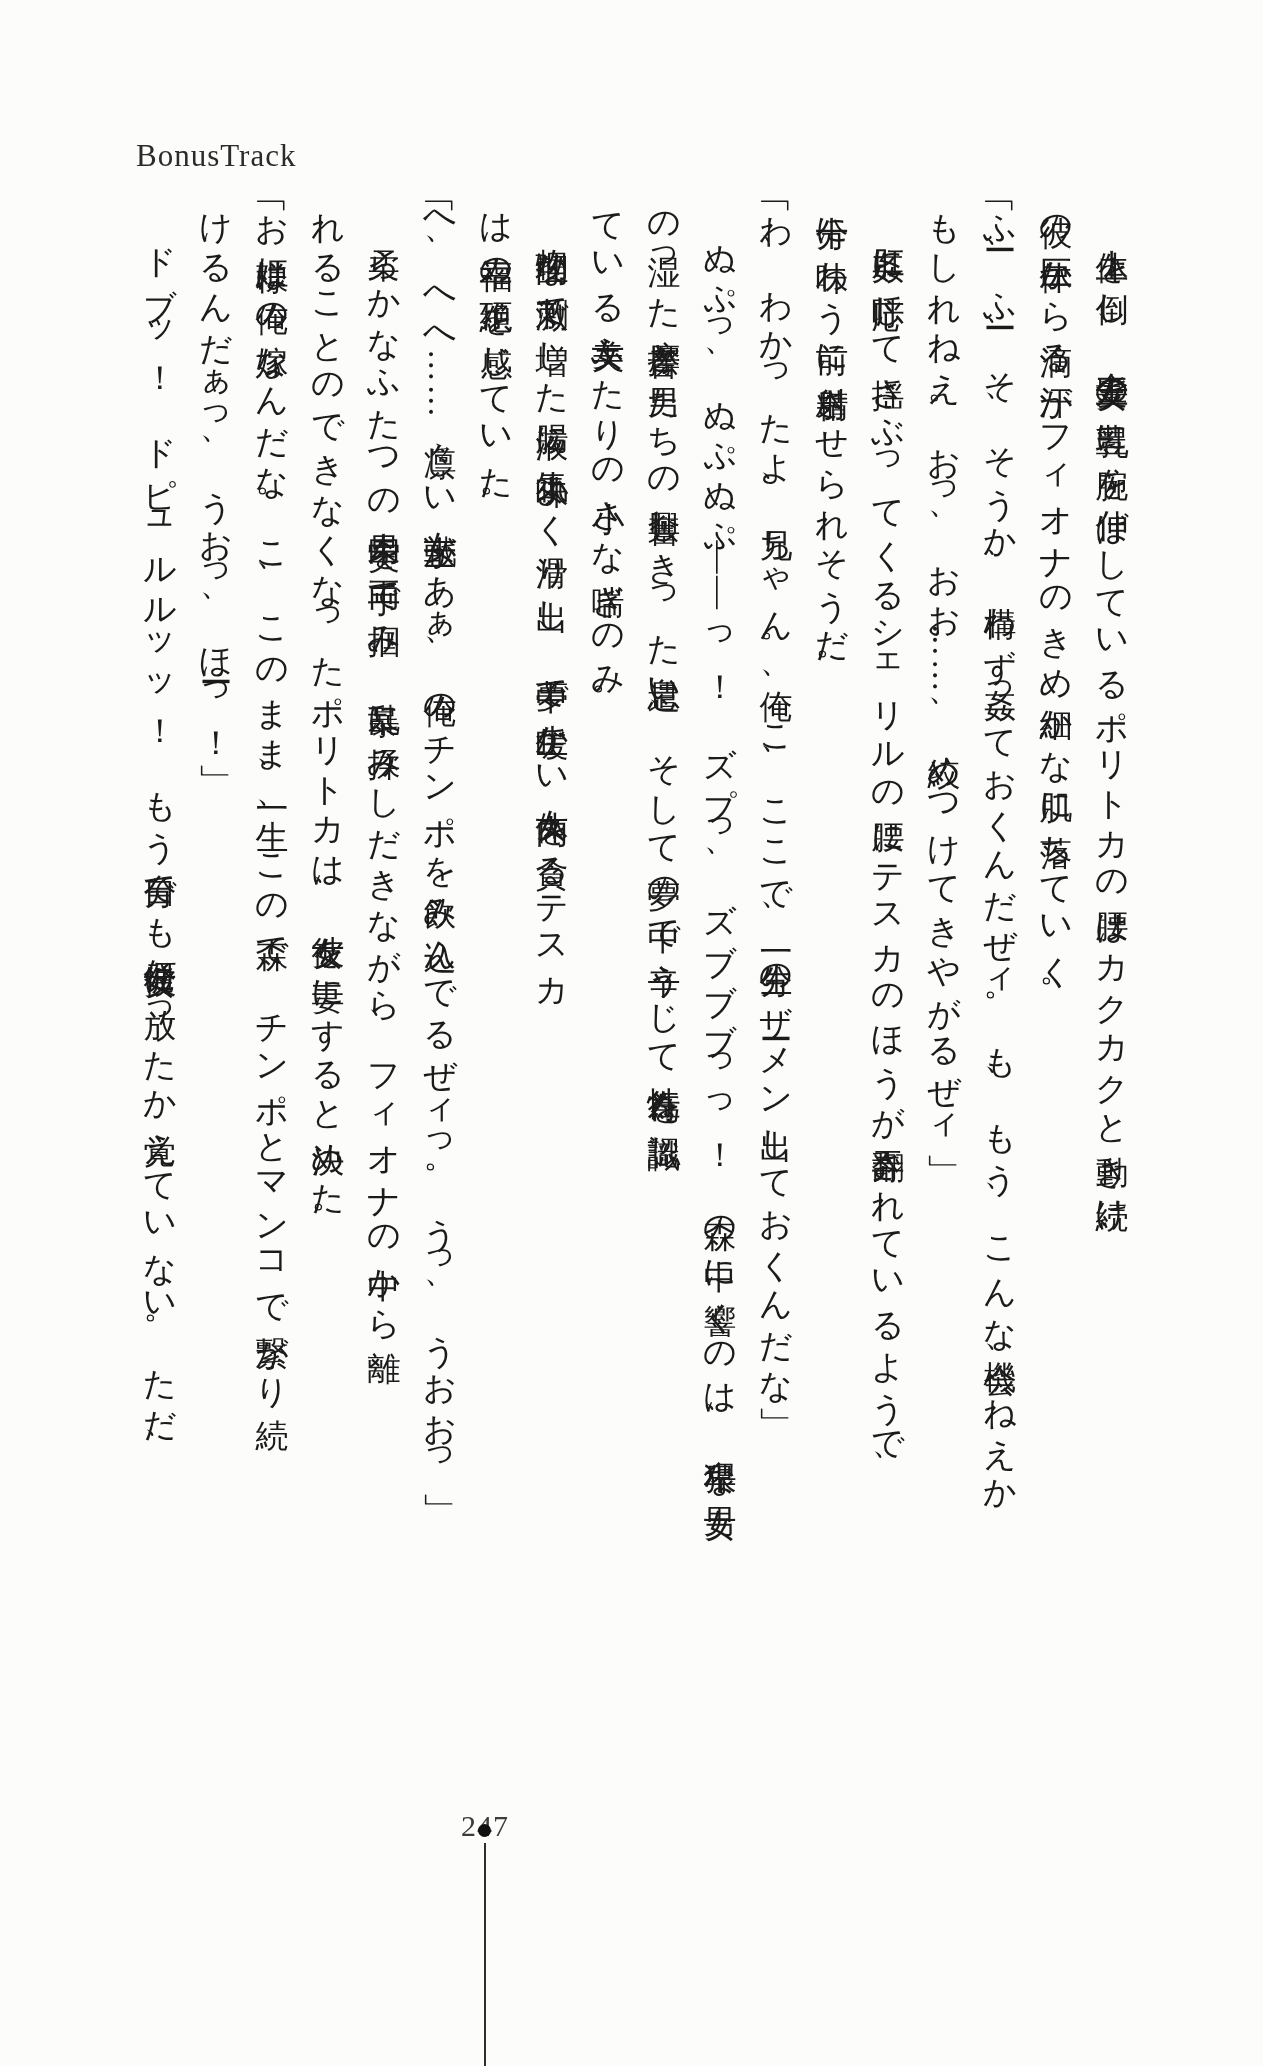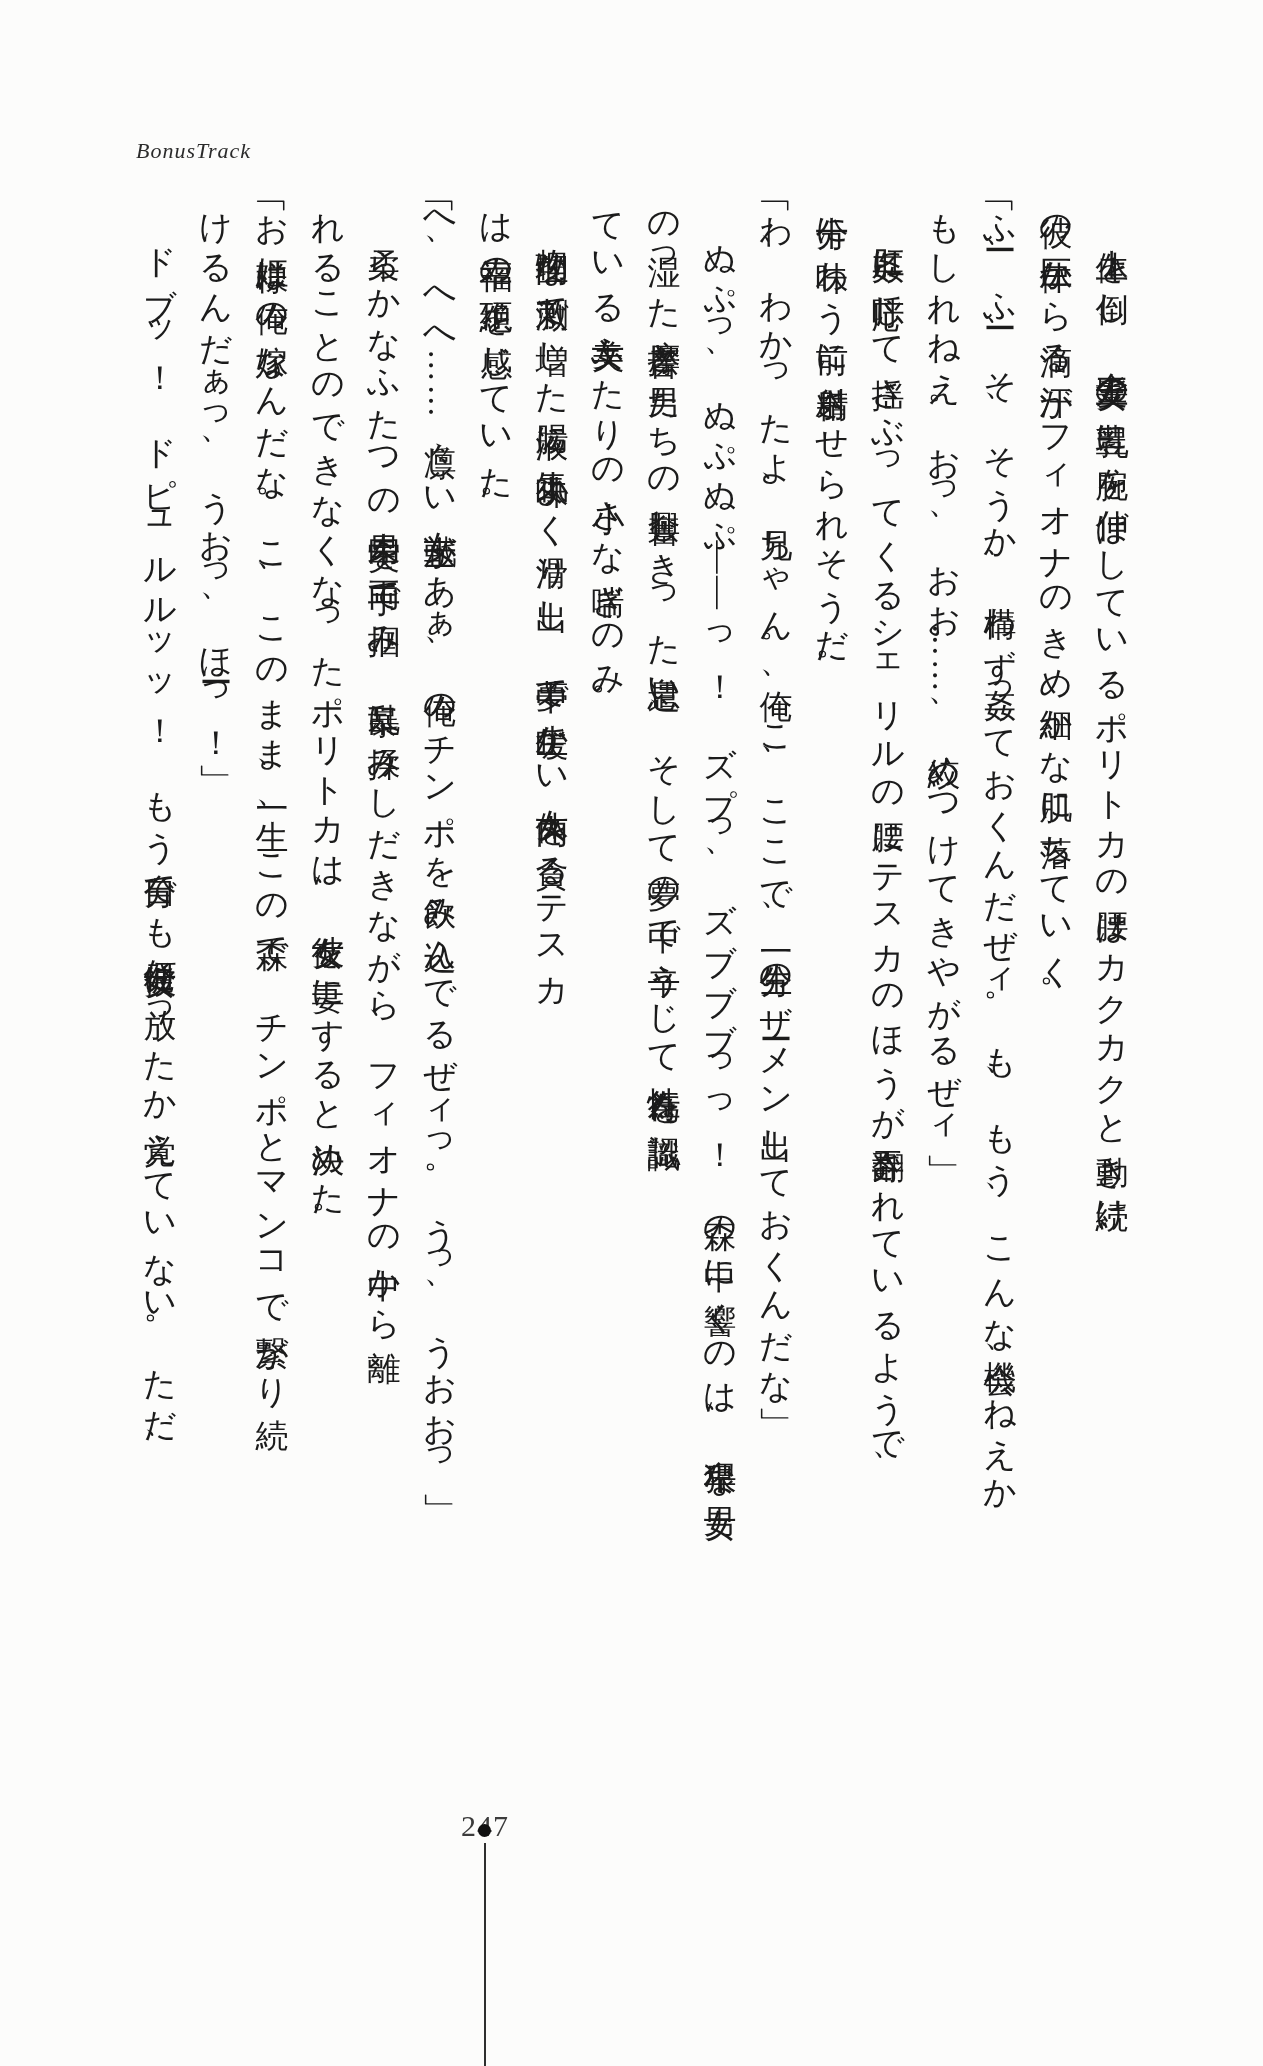--- a/index.html
+++ b/index.html
@@ -14,25 +14,24 @@
     margin: 0 auto;
     background: #fcfcfb;
     overflow: hidden;
     font-family: "Liberation Serif", "DejaVu Serif", serif;
     color: #1b1b1b;
   }
   .running-header {
     position: absolute;
     left: 136px;
     top: 138px;
-    font-size: 22px;
+    font-size: 31px;
     letter-spacing: 1px;
     color: #2b2b2b;
     font-family: "Liberation Serif", "DejaVu Serif", serif;
-    font-style: italic;
   }
   .text-block {
     position: absolute;
     top: 190px;
     right: 123px;
     height: 1520px;
     writing-mode: vertical-rl;
     text-orientation: mixed;
     font-size: 33px;
     line-height: 56px;

